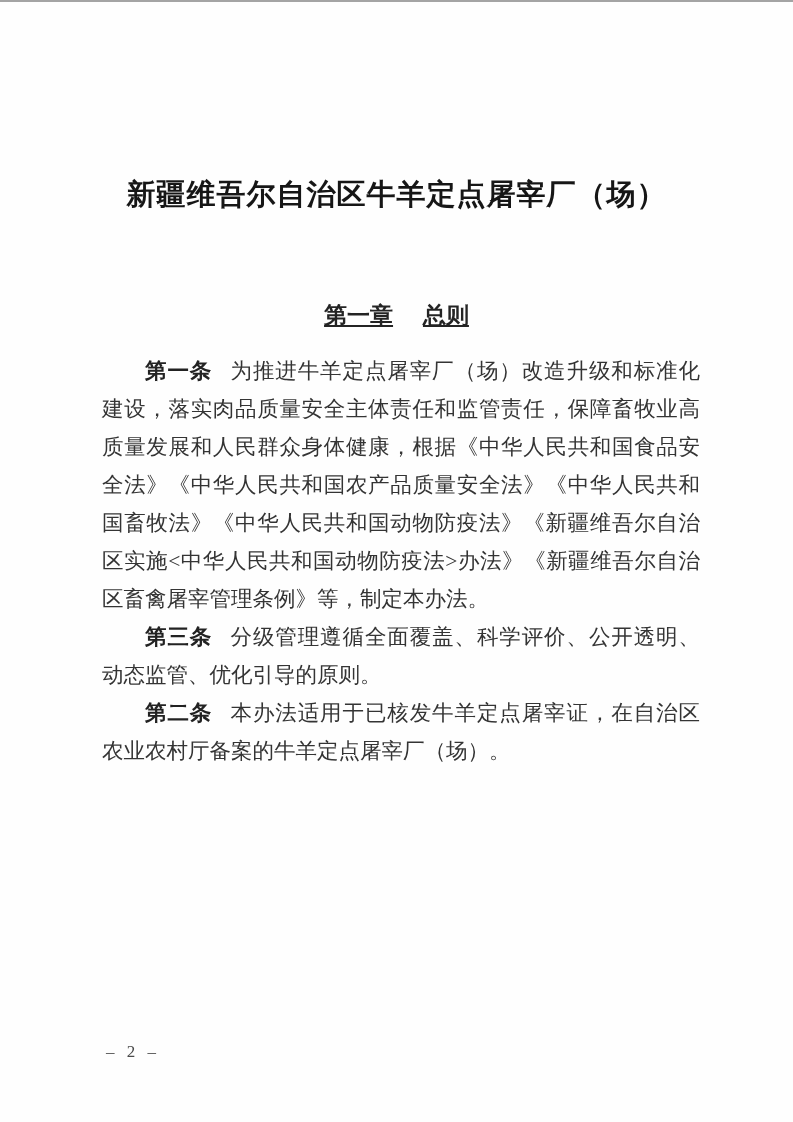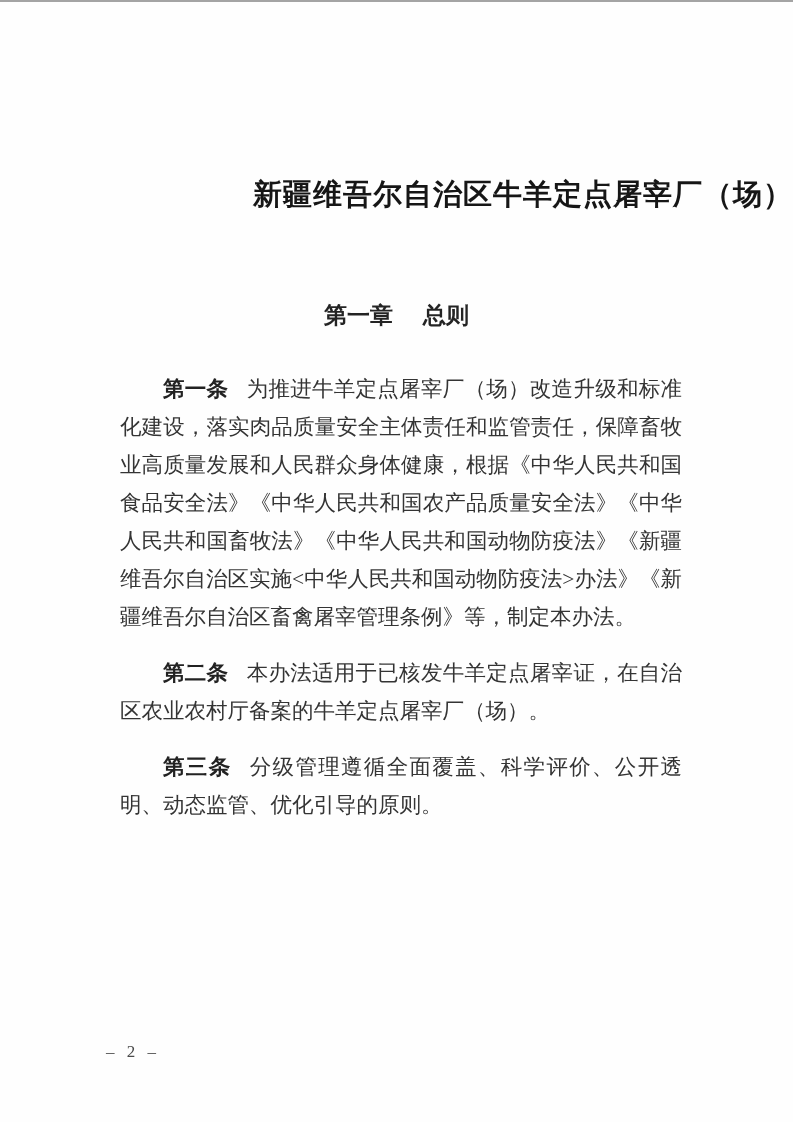--- a/index.html
+++ b/index.html
@@ -27,60 +27,61 @@
     height: 2px;
     background: #5a5a5a;
     opacity: 0.55;
   }
   .doc-title {
     position: absolute;
     top: 172px;
     left: 0;
     width: 100%;
     margin: 0;
-    text-align: right;
+    text-align: center;
     font-size: 29px;
     line-height: 45px;
     font-weight: bold;
     color: #161616;
     letter-spacing: 1px;
   }
   .doc-title .title-line {
     display: block;
   }
   .chapter {
     position: absolute;
     top: 301px;
     left: 0;
     width: 100%;
     margin: 0;
     text-align: center;
     font-size: 23px;
     line-height: 30px;
     font-weight: 600;
     color: #242424;
+    text-decoration: underline;
   }
   .chapter-gap {
     display: inline-block;
     width: 1.3em;
   }
   .body-text {
     position: absolute;
     top: 352px;
     left: 102px;
     width: 598px;
     font-size: 21.5px;
     line-height: 38px;
     text-align: justify;
     text-justify: inter-character;
     word-break: break-all;
     color: #343434;
   }
   .article {
-    margin: 18px;
+    margin: 0;
     text-indent: 2em;
   }
   .article .lead {
     font-weight: bold;
     color: #222222;
     margin-right: 0.85em;
   }
   .footer {
     position: absolute;
     left: 106px;
@@ -106,25 +107,25 @@
     <span>第一章</span><span class="chapter-gap"></span><span>总则</span>
   </h2>
 
   <div class="body-text">
 
     <p class="article">
       <span class="lead">第一条</span><span>为推进牛羊定点屠宰厂（场）改造升级和标准化建设，落实肉品质量安全主体责任和监管责任，保障畜牧业高质量发展和人民群众身体健康，根据《中华人民共和国食品安全法》《中华人民共和国农产品质量安全法》《中华人民共和国畜牧法》《中华人民共和国动物防疫法》《新疆维吾尔自治区实施&lt;中华人民共和国动物防疫法&gt;办法》《新疆维吾尔自治区畜禽屠宰管理条例》等，制定本办法。</span>
     </p>
 
     <p class="article">
-      <span class="lead">第二条</span><span>本办法适用于已核发牛羊定点屠宰证，在自治区农业农村厅备案的牛羊定点屠宰厂（场）。</span>
+      <span class="lead">第三条</span><span>分级管理遵循全面覆盖、科学评价、公开透明、动态监管、优化引导的原则。</span>
     </p>
 
     <p class="article">
-      <span class="lead">第三条</span><span>分级管理遵循全面覆盖、科学评价、公开透明、动态监管、优化引导的原则。</span>
+      <span class="lead">第二条</span><span>本办法适用于已核发牛羊定点屠宰证，在自治区农业农村厅备案的牛羊定点屠宰厂（场）。</span>
     </p>
 
 
 
   </div>
 
   <div class="footer">– 2 –</div>
 
 </div>
 

